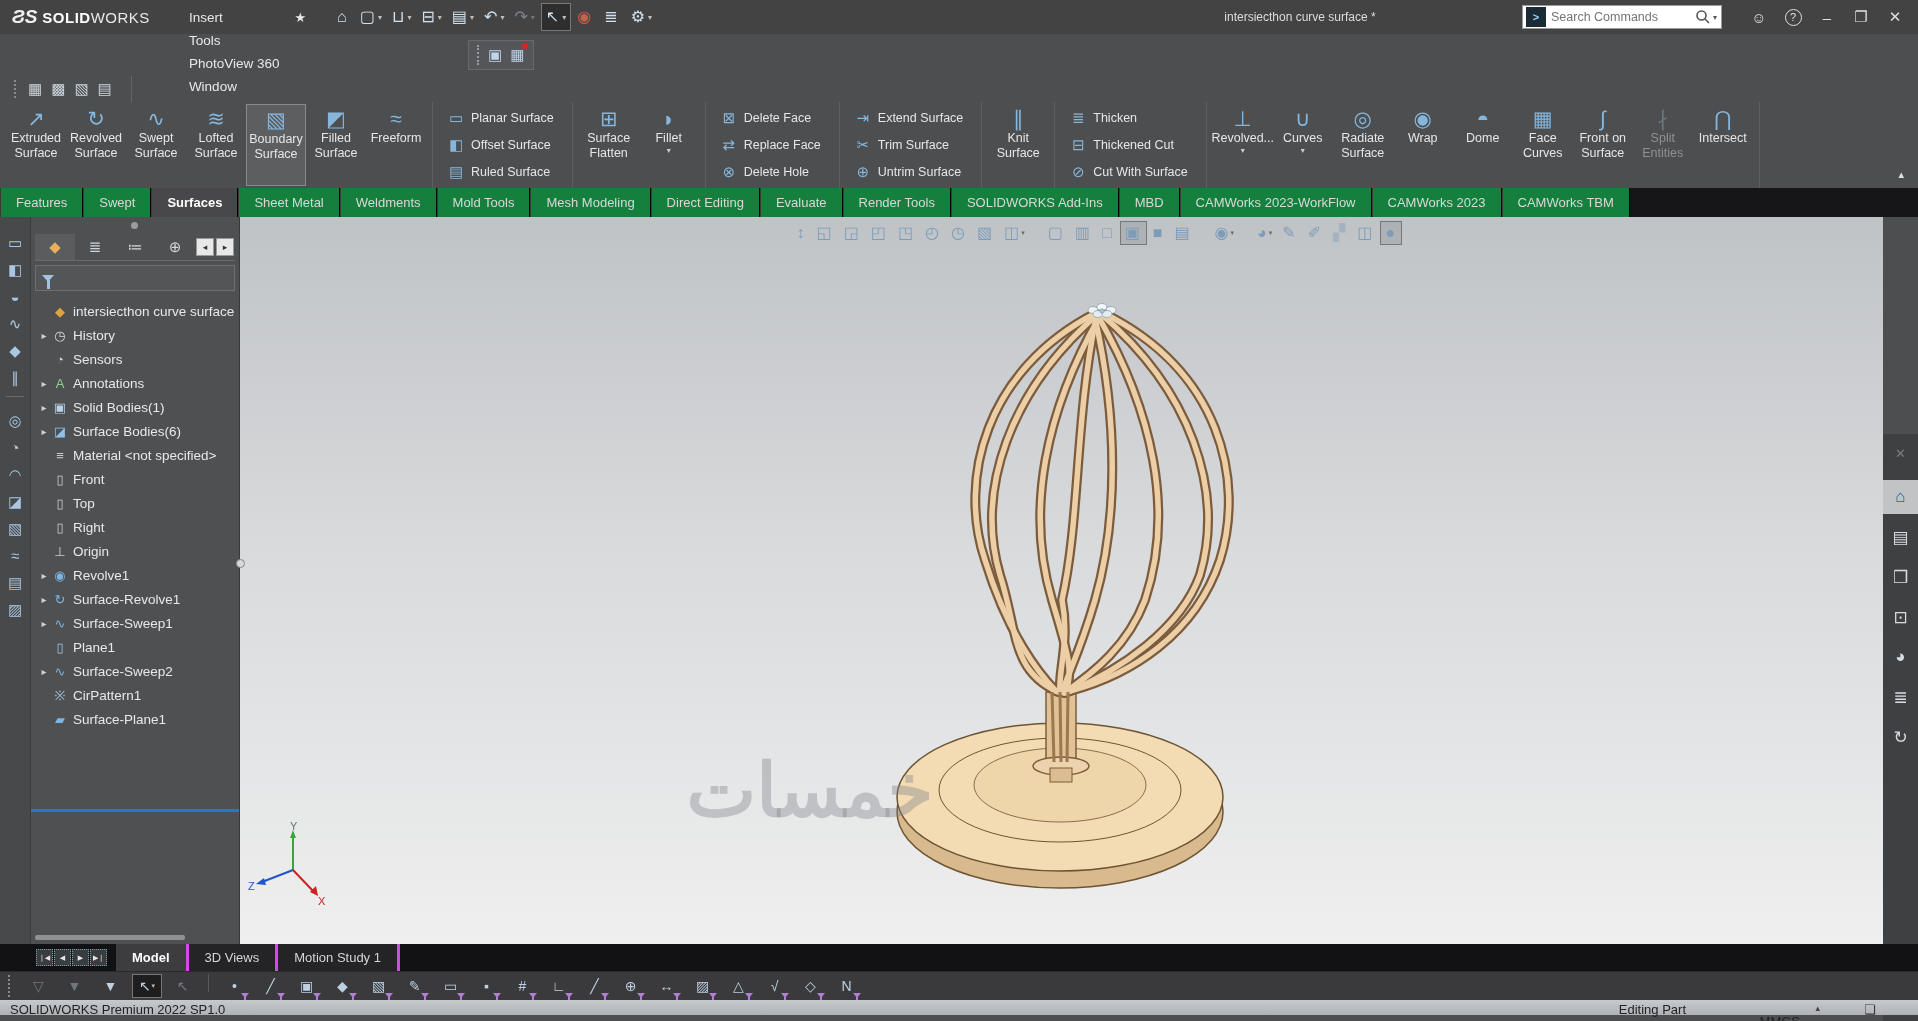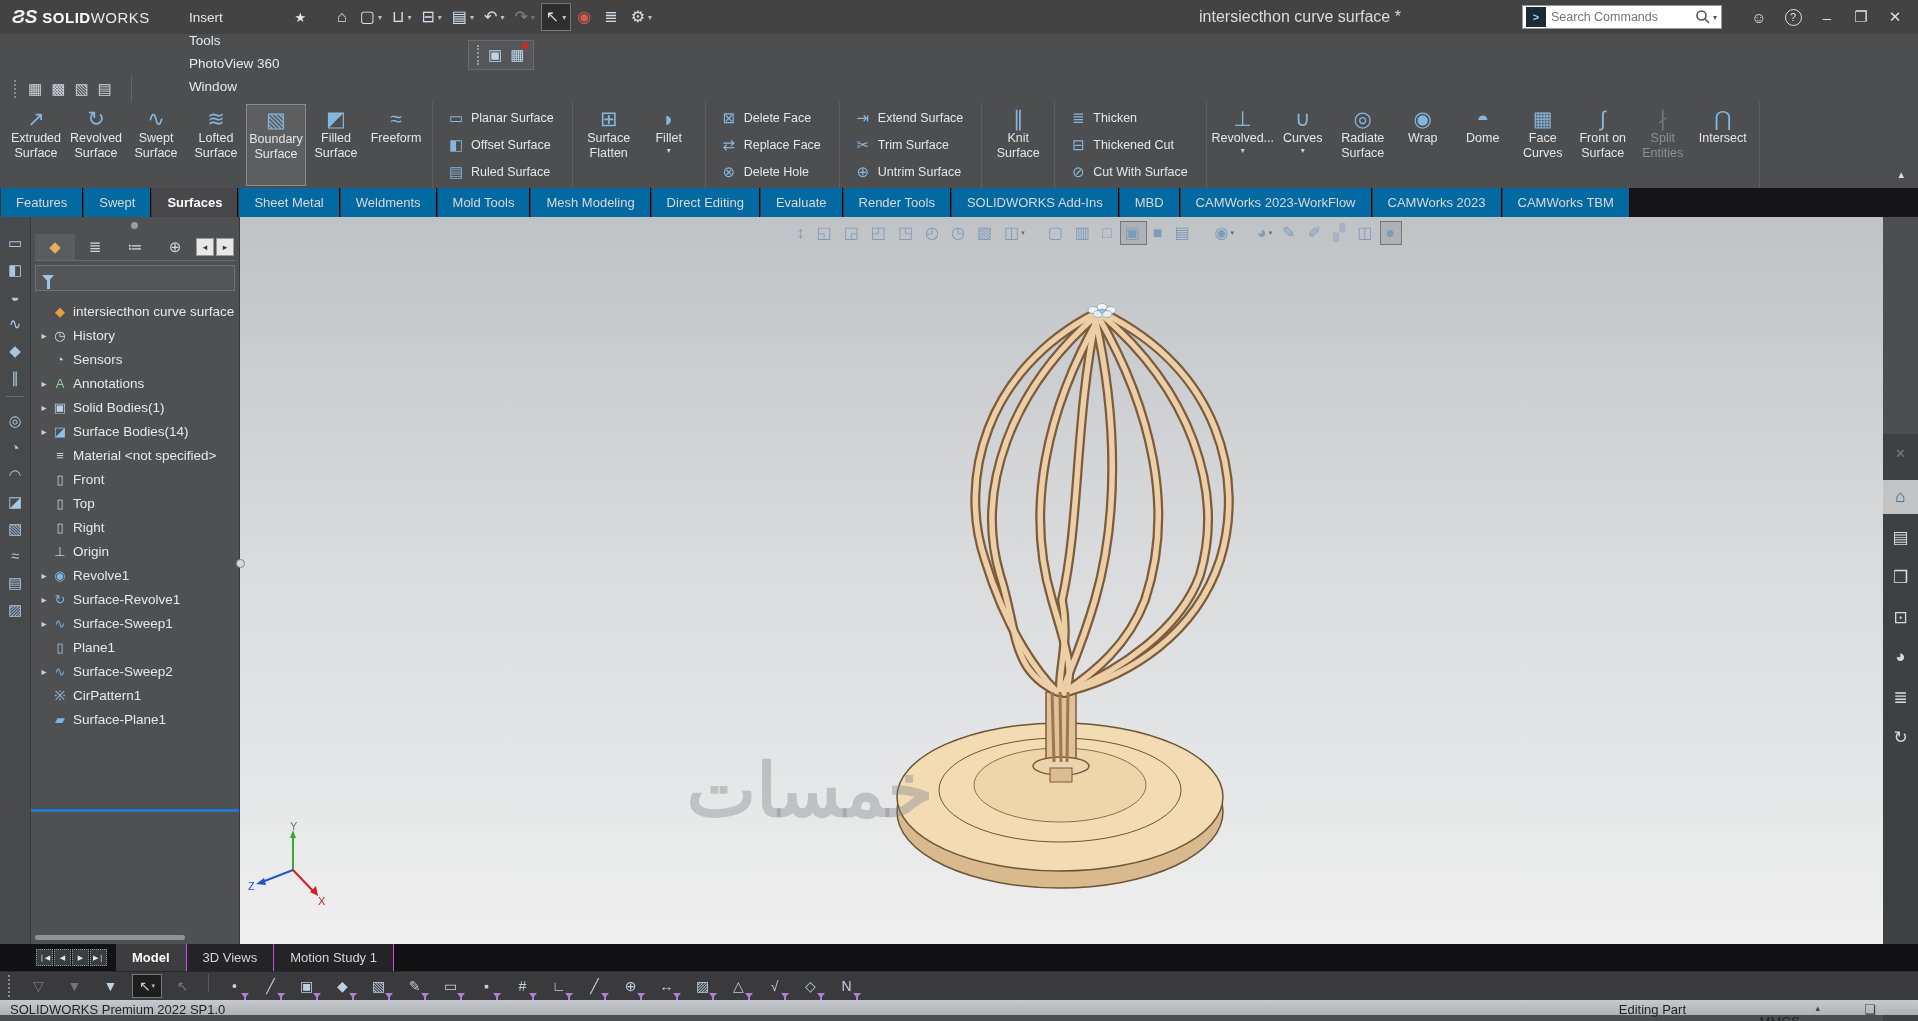--- a/index.html
+++ b/index.html
@@ -14,21 +14,21 @@
   #logo .l{font-weight:normal;font-size:15px;letter-spacing:.5px;color:#e8e8e8;}
   #menus{display:flex;margin-left:28px;flex-direction:column;}
   .menu-item{padding:4px 11px;font-size:13.5px;color:#e8e8e8;cursor:default;}
   .pin{font-size:13px;margin-left:4px;color:#e8e8e8;}
   #qa{display:flex;align-items:center;margin-left:26px;}
   .qa-btn{display:flex;align-items:center;height:28px;padding:0 4px;margin:0 1px;color:#cfe0ee;}
   .qa-btn .g{font-size:16px;line-height:16px;}
   .qa-btn .caret{font-size:8px;margin-left:3px;color:#bdbdbd;}
   .qa-btn.pressed{background:#2e2e2e;border:1px solid #777;}
   .qa-btn.disabled{opacity:.4;}
-  #doc-title{position:absolute;left:1090px;top:0;width:420px;height:34px;line-height:34px;text-align:center;font-size:16px;color:#dcdcdc;white-space:nowrap;}
+  #doc-title{position:absolute;left:1090px;top:0;width:420px;height:34px;line-height:34px;text-align:center;font-size:12px;color:#dcdcdc;white-space:nowrap;}
   #searchbox{position:absolute;left:1522px;top:5px;width:200px;height:24px;background:#fff;border:1px solid #9a9a9a;display:flex;align-items:center;}
   #searchbox .sw{width:20px;height:20px;margin:0 3px;background:#1b2b36;color:#9fd4ff;font-size:11px;font-weight:bold;text-align:center;line-height:20px;}
   #searchbox input{flex:1;border:0;outline:none;font-size:12.5px;color:#444;min-width:10px;background:transparent;}
   #searchbox .mag{width:16px;height:16px;margin-right:2px;}
   #searchbox .caret{font-size:8px;color:#555;margin-right:4px;}
   #tb-right{position:absolute;right:6px;top:0;height:34px;display:flex;align-items:center;color:#e0e0e0;}
   .tbr-btn{width:34px;height:34px;display:flex;align-items:center;justify-content:center;font-size:15px;}
   .tbr-btn.help{font-size:13px;}
   .tbr-btn.help span{border:1.5px solid #e0e0e0;border-radius:50%;width:17px;height:17px;line-height:15px;text-align:center;font-size:11px;}
 
@@ -55,21 +55,21 @@
   .rbtn.disabled{color:#909090;}
   .rbtn.disabled .rglyph{color:#8b9aa6;opacity:.55;}
   .stackk .rbtn{display:flex;align-items:center;height:27px;white-space:nowrap;padding:0 6px;}
   .stackk .rbtn .rglyph{font-size:15px;color:#86b6dc;width:22px;text-align:center;margin-right:4px;}
   .stackk .rbtn .rcaret{font-size:8px;margin-left:6px;color:#cfcfcf;}
   .rbtn .slabel{white-space:nowrap;}
   #ribbon-collapse{position:absolute;right:14px;top:168px;color:#e0e0e0;font-size:11px;}
 
   
   #cmdtabs{position:absolute;left:0;top:188px;width:1918px;height:29px;background:#161618;display:flex;align-items:stretch;}
-  .ctab{display:flex;align-items:center;padding:0 15px;font-size:13px;color:#d8d8d8;background:#0369a1;border-right:1px solid #000;border-left:1px solid #3a3a3a;white-space:nowrap;}
+  .ctab{display:flex;align-items:center;padding:0 15px;font-size:13px;color:#d8d8d8;background:#15803d;border-right:1px solid #000;border-left:1px solid #3a3a3a;white-space:nowrap;}
   .ctab.active{background:#48484a;color:#fff;font-weight:bold;}
 
   
   #main{position:absolute;left:0;top:217px;width:1918px;height:727px;}
   #left-strip{position:absolute;left:0;top:0;width:31px;height:727px;background:#48494b;border-right:1px solid #3a3a3a;display:flex;flex-direction:column;align-items:center;padding-top:14px;}
   .lstrip-icon{font-size:15px;color:#a9c7e2;height:27px;line-height:24px;}
   .lstrip-icon.divider{height:10px;width:18px;border-top:1px solid #6a6a6a;margin:3px 0;}
 
   #fpanel{position:absolute;left:31px;top:0;width:209px;height:727px;background:#4e5052;border-right:1px solid #3a3a3a;overflow:hidden;}
   #fpanel-grip{position:absolute;left:100px;top:5px;width:7px;height:7px;border-radius:50%;background:#9a9c9e;}
@@ -96,21 +96,21 @@
   .hu-btn .caret{font-size:7px;margin-left:2px;color:#6a6a6a;}
   .hu-btn.pressed{border:1px solid #777;background:rgba(90,100,110,.18);}
   .hu-btn.disabled{opacity:.4;}
   .hu-btn.gap{margin-left:14px;}
   #watermark{position:absolute;left:400px;top:530px;width:340px;font-size:74px;font-weight:bold;color:rgba(125,130,136,.38);text-align:center;}
 
   
   #bottom-tabs{position:absolute;left:0;top:944px;width:1918px;height:27px;background:#121214;display:flex;align-items:stretch;}
   #vcr{display:flex;align-items:center;margin:3px 8px 3px 36px;}
   .vcr-btn{width:17px;height:17px;border:1px dotted #6fa3b4;background:#3a3c3e;color:#dfe8ee;font-size:7px;line-height:15px;text-align:center;margin-right:1px;}
-  .btab{display:flex;align-items:center;padding:0 16px;font-size:13px;color:#d5d5d5;background:#242426;border-right:1px solid #d946ef;white-space:nowrap;}
+  .btab{display:flex;align-items:center;padding:0 16px;font-size:13px;color:#d5d5d5;background:#242426;border-right:3px solid #d946ef;white-space:nowrap;}
   .btab.active{background:#3d3d3f;color:#fff;font-weight:bold;}
 
   #filterbar{position:absolute;left:0;top:971px;width:1918px;height:29px;background:#3a3a3c;border-top:1px solid #2a2a2a;display:flex;align-items:center;padding-left:6px;}
   .fb-item{position:relative;width:30px;height:24px;display:flex;align-items:center;justify-content:center;color:#cfd6dc;font-size:14px;margin-right:6px;}
   .fb-item .g{color:#bcd0e2;}
   .fb-item.pressed{background:#1e1e1e;border:1px solid #777;}
   .fb-item.disabled{opacity:.4;}
   .fb-item.divider{width:8px;border-left:1px solid #5a5a5a;height:18px;margin:0 4px;}
   .fb-item .mini-funnel{position:absolute;right:1px;bottom:0;width:0;height:0;border-left:4px solid transparent;border-right:4px solid transparent;border-top:5px solid #b07fd8;}
   .fb-item .mini-funnel::after{content:"";position:absolute;left:-1px;top:-1px;width:2px;height:6px;background:#b07fd8;}
@@ -645,21 +645,21 @@
 
           <div class="titem">
             <span class="arrow">▸</span>
             <span class="ticon" style="color: rgb(185, 210, 234);">▣</span>
             <span class="tlabel">Solid Bodies(1)</span>
           </div>
 
           <div class="titem">
             <span class="arrow">▸</span>
             <span class="ticon" style="color: rgb(143, 193, 232);">◪</span>
-            <span class="tlabel">Surface Bodies(14)</span>
+            <span class="tlabel">Surface Bodies(6)</span>
           </div>
 
           <div class="titem">
             <span class="arrow"></span>
             <span class="ticon" style="color: rgb(200, 205, 210);">≡</span>
             <span class="tlabel">Material &lt;not specified&gt;</span>
           </div>
 
           <div class="titem">
             <span class="arrow"></span>

